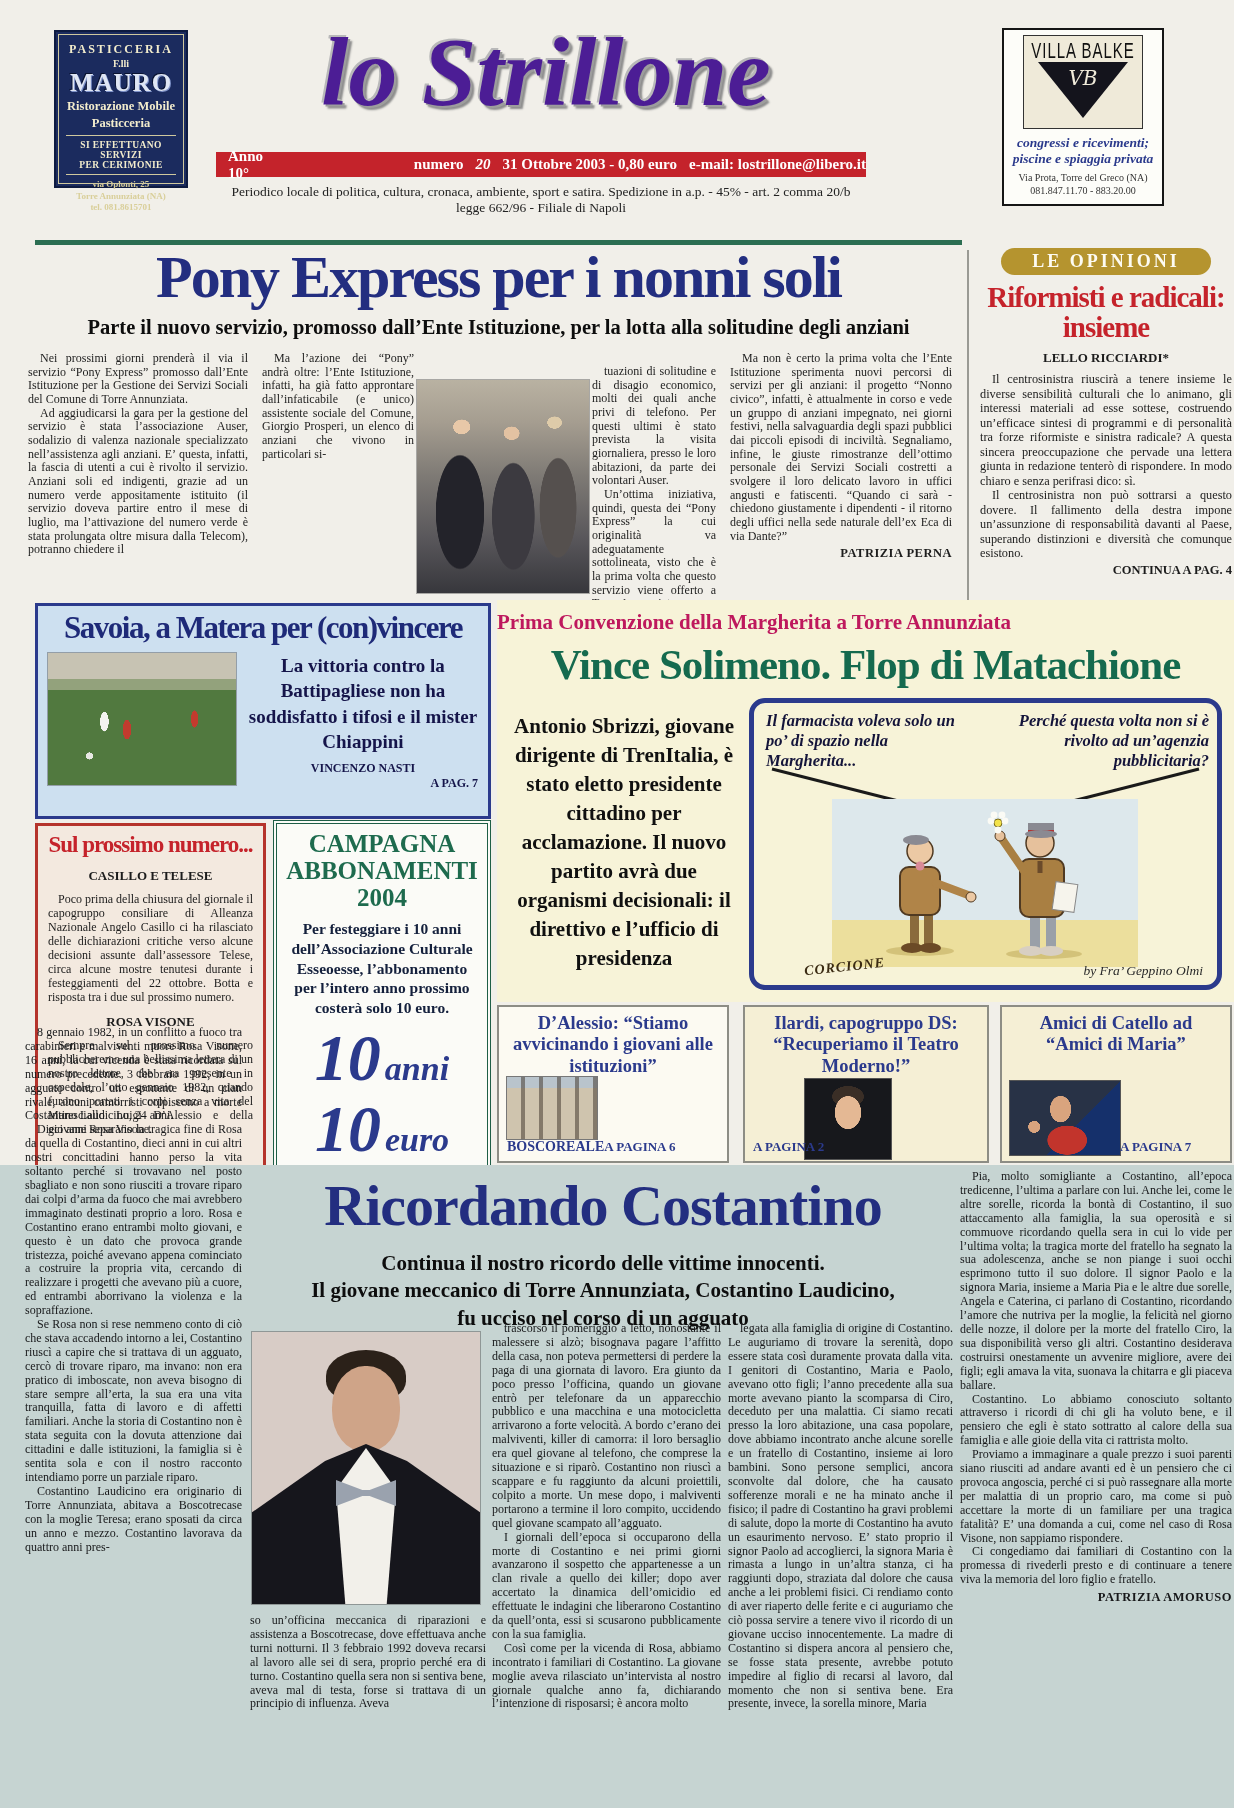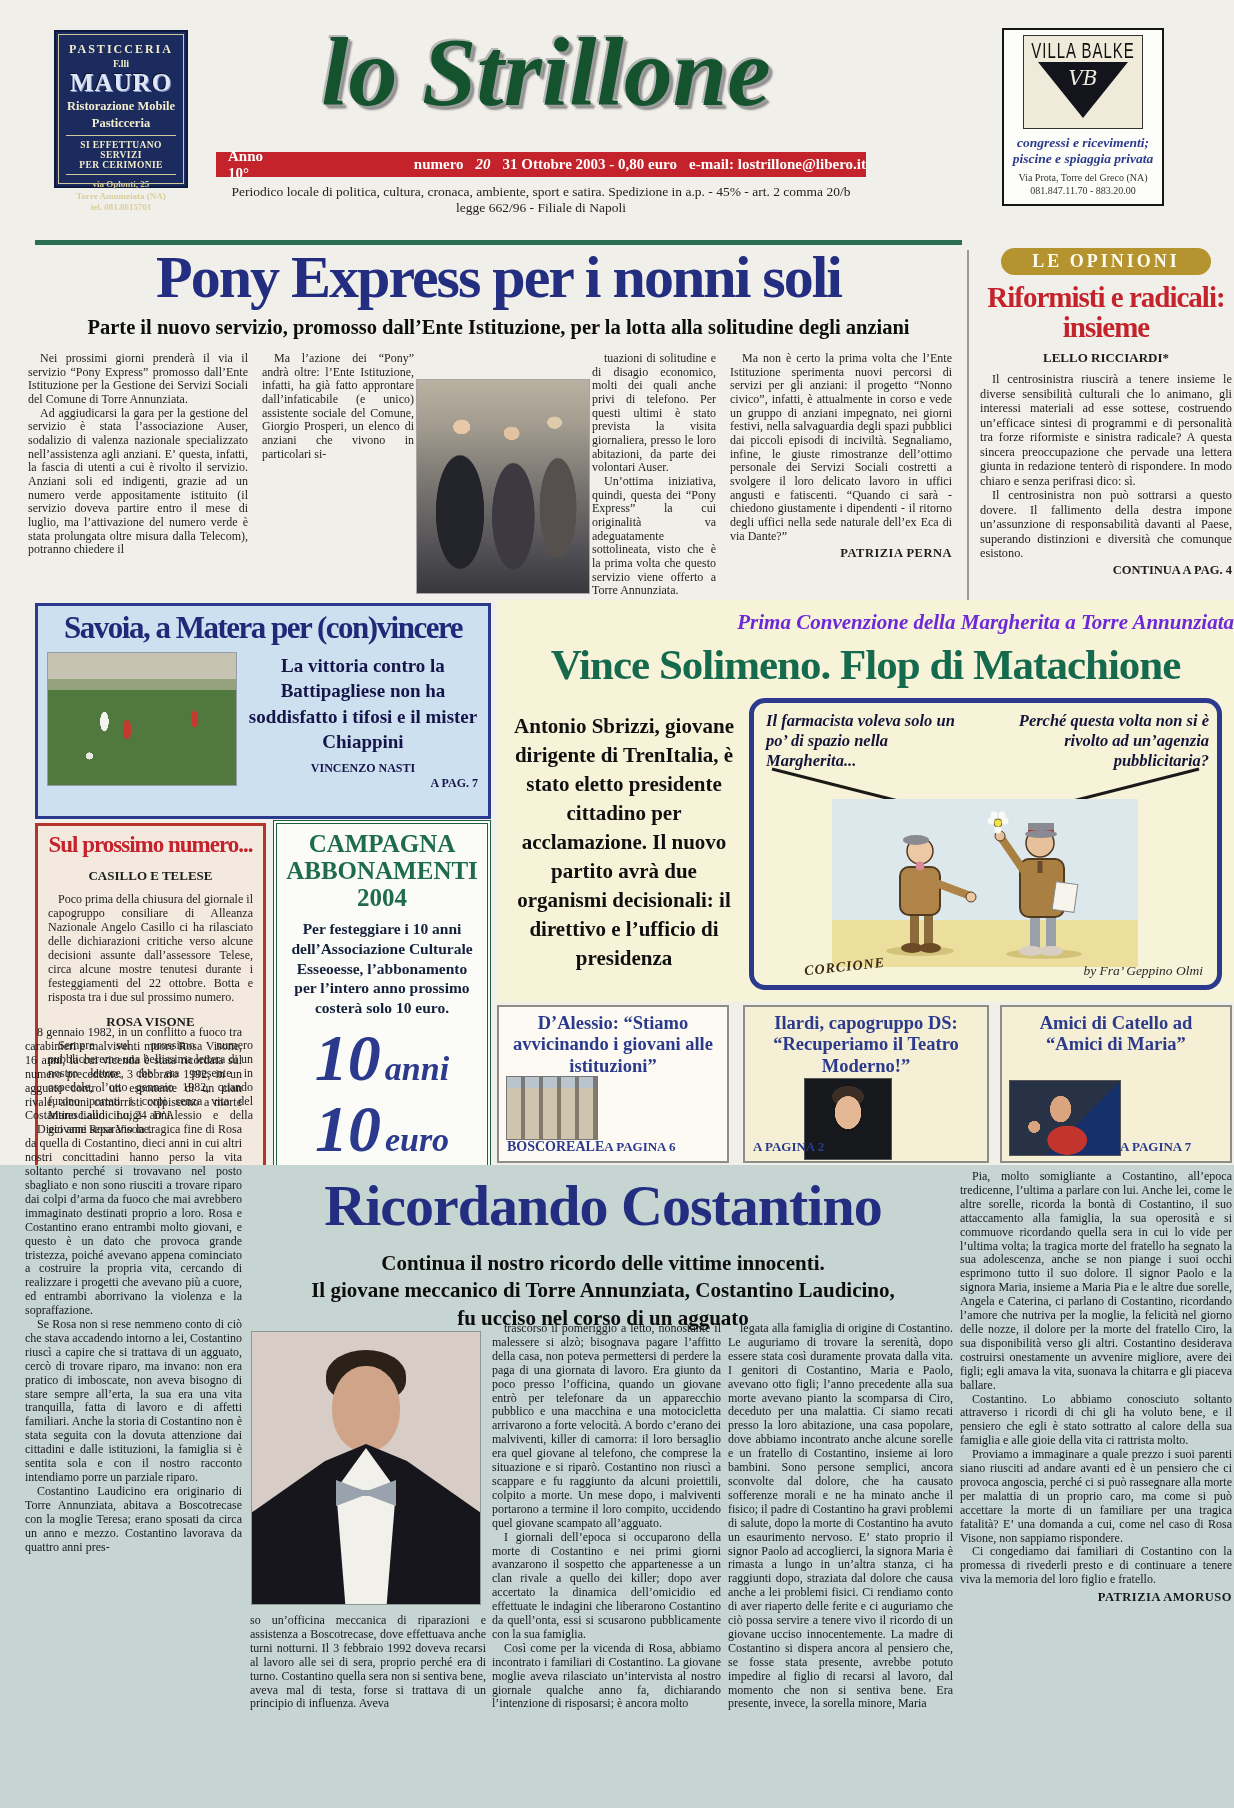--- a/index.html
+++ b/index.html
@@ -10,21 +10,21 @@
   .ad-mauro{left:54px;top:30px;width:134px;height:158px;background:#1b2b5e;border:2px solid #0d1a40;
             outline:1px solid #cfc89e;outline-offset:-5px;color:#f2eccc;text-align:center;padding:10px 4px 4px;box-sizing:border-box;}
   .ad-mauro .l1{font-size:12px;letter-spacing:2px;font-weight:bold;}
   .ad-mauro .l2{font-size:10px;font-weight:bold;margin-top:1px;}
   .ad-mauro .nm{font-size:25px;font-weight:bold;color:#dfe6f4;text-shadow:1px 1px 0 #7f93c9,-1px -1px 0 #0a1330;letter-spacing:1px;}
   .ad-mauro .l3{font-size:12.5px;font-weight:bold;margin-top:2px;}
   .ad-mauro .rule{height:1px;background:#cfc89e;margin:4px 6px;}
   .ad-mauro .srv{font-size:9.5px;font-weight:bold;letter-spacing:.4px;}
   .ad-mauro .addr{font-size:9px;color:#d9cf9a;margin-top:4px;line-height:1.3;font-weight:bold;}
   .masthead{left:222px;top:6px;width:648px;height:150px;text-align:center;z-index:3;
-            font-style:italic;font-weight:bold;font-size:98px;line-height:1.35;color:#14532d;white-space:nowrap;
+            font-style:italic;font-weight:bold;font-size:98px;line-height:1.35;color:#4c1d95;white-space:nowrap;
             text-shadow:-2px -2px 0 #b9b9b9,2px 2px 0 #9d9d9d,4px 4px 2px #8c8c8c;}
   .edition-bar{left:216px;top:152px;width:650px;height:25px;background:#c4232b;color:#fff;z-index:2;
                display:flex;align-items:center;font-weight:bold;font-size:15px;}
   .edition-bar .anno{padding-left:12px;}
   .edition-bar .num-group{margin-left:150px;display:flex;gap:12px;align-items:baseline;white-space:nowrap;}
   .edition-bar .numero{font-style:italic;}
   .tagline{left:216px;top:184px;width:650px;text-align:center;font-size:13.5px;color:#222;}
   .ad-villa{left:1002px;top:28px;width:162px;height:178px;background:#fdfdf9;border:2px solid #151515;
             box-sizing:border-box;text-align:center;padding:5px;}
   .vb-logo{width:118px;height:92px;margin:0 auto;background:#efead9;border:1px solid #333;position:relative;}
@@ -72,21 +72,21 @@
     background:
       radial-gradient(ellipse 7px 16px at 30% 52%, #f3f3ef 60%, transparent 62%),
       radial-gradient(ellipse 7px 16px at 42% 58%, #c23b2e 60%, transparent 62%),
       radial-gradient(ellipse 6px 14px at 78% 50%, #c23b2e 60%, transparent 62%),
       radial-gradient(circle 5px at 22% 78%, #e8e8e4 70%, transparent 72%),
       linear-gradient(180deg,#c7c3b3 0 20%,#93a27c 20% 28%,#51793f 28% 100%);}
   .savoia-deck{flex:1;text-align:center;font-weight:bold;font-size:19px;color:#15154a;line-height:1.35;}
   .savoia-byline{font-weight:bold;font-size:12px;color:#15154a;margin-top:6px;}
   
   .margherita{left:497px;top:600px;width:737px;height:402px;background:#f7f3d8;}
-  .mar-kicker{position:absolute;left:0;top:10px;width:100%;text-align:right;font-weight:bold;font-size:21px;color:#6d28d9;font-style:italic;}
+  .mar-kicker{position:absolute;left:0;top:10px;width:100%;text-align:left;font-weight:bold;font-size:21px;color:#be185d;}
   .mar-headline{position:absolute;left:0;top:40px;width:100%;text-align:center;font-weight:bold;font-size:43px;
                 color:#156a4e;letter-spacing:-1px;}
   .mar-deck{position:absolute;left:8px;top:112px;width:238px;text-align:center;font-weight:bold;font-size:21px;
             color:#101010;line-height:1.38;}
   .cartoon{position:absolute;left:252px;top:98px;width:473px;height:292px;border:5px solid #2b3a8c;
            border-radius:16px;background:#f7f3d8;box-sizing:border-box;overflow:hidden;}
   .bubble{position:absolute;top:8px;font-style:italic;font-weight:bold;font-size:16.5px;color:#14143a;line-height:1.2;}
   .bubble.left{left:12px;width:210px;text-align:left;}
   .bubble.right{right:8px;width:230px;text-align:right;}
   .pointer-svg{position:absolute;left:0;top:64px;width:100%;height:46px;}
@@ -204,21 +204,21 @@
       <p class="para">Ad aggiudicarsi la gara per la gestione del servizio è stata l’associazione Auser, sodalizio di valenza nazionale specializzato nell’assistenza agli anziani. E’ questa, infatti, la fascia di utenti a cui è rivolto il servizio. Anziani soli ed indigenti, grazie ad un numero verde appositamente istituito (il servizio doveva partire entro il mese di luglio, ma l’attivazione del numero verde è stata prolungata oltre misura dalla Telecom), potranno chiedere il</p>
     </div>
 
   <div class="col" style="left:262px;top:352px;width:220px;height:254px">
     <span class="spacer-right"></span>
     <div>
         <p class="para">Ma l’azione dei “Pony” andrà oltre: l’Ente Istituzione, infatti, ha già fatto approntare dall’infaticabile (e unico) assistente sociale del Comune, Giorgio Prosperi, un elenco di anziani che vivono in particolari si-</p>
       </div>
   </div>
 
-  <div class="col" style="left:496px;top:352px;width:220px;height:254px">
+  <div class="col" style="left:496px;top:365px;width:220px;height:254px">
     <span class="spacer-left"></span>
     <div>
         <p class="para">tuazioni di solitudine e di disagio economico, molti dei quali anche privi di telefono. Per questi ultimi è stato prevista la visita giornaliera, presso le loro abitazioni, da parte dei volontari Auser.</p>
         <p class="para">Un’ottima iniziativa, quindi, questa dei “Pony Express” la cui originalità va adeguatamente sottolineata, visto che è la prima volta che questo servizio viene offerto a Torre Annunziata.</p>
       </div>
   </div>
 
   <div class="col" style="left:730px;top:352px;width:222px;height:266px">
     <div>
         <p class="para">Ma non è certo la prima volta che l’Ente Istituzione sperimenta nuovi percorsi di servizi per gli anziani: il progetto “Nonno civico”, infatti, è attualmente in corso e vede un gruppo di anziani impegnato, nei giorni festivi, nella salvaguardia degli spazi pubblici dai piccoli episodi di inciviltà. Segnaliamo, infine, le giuste rimostranze dell’ottimo personale dei Servizi Sociali costretti a svolgere il loro delicato lavoro in uffici angusti e fatiscenti. “Quando ci sarà - chiedono giustamente i dipendenti - il ritorno degli uffici nella sede naturale dell’ex Eca di via Dante?”</p>

